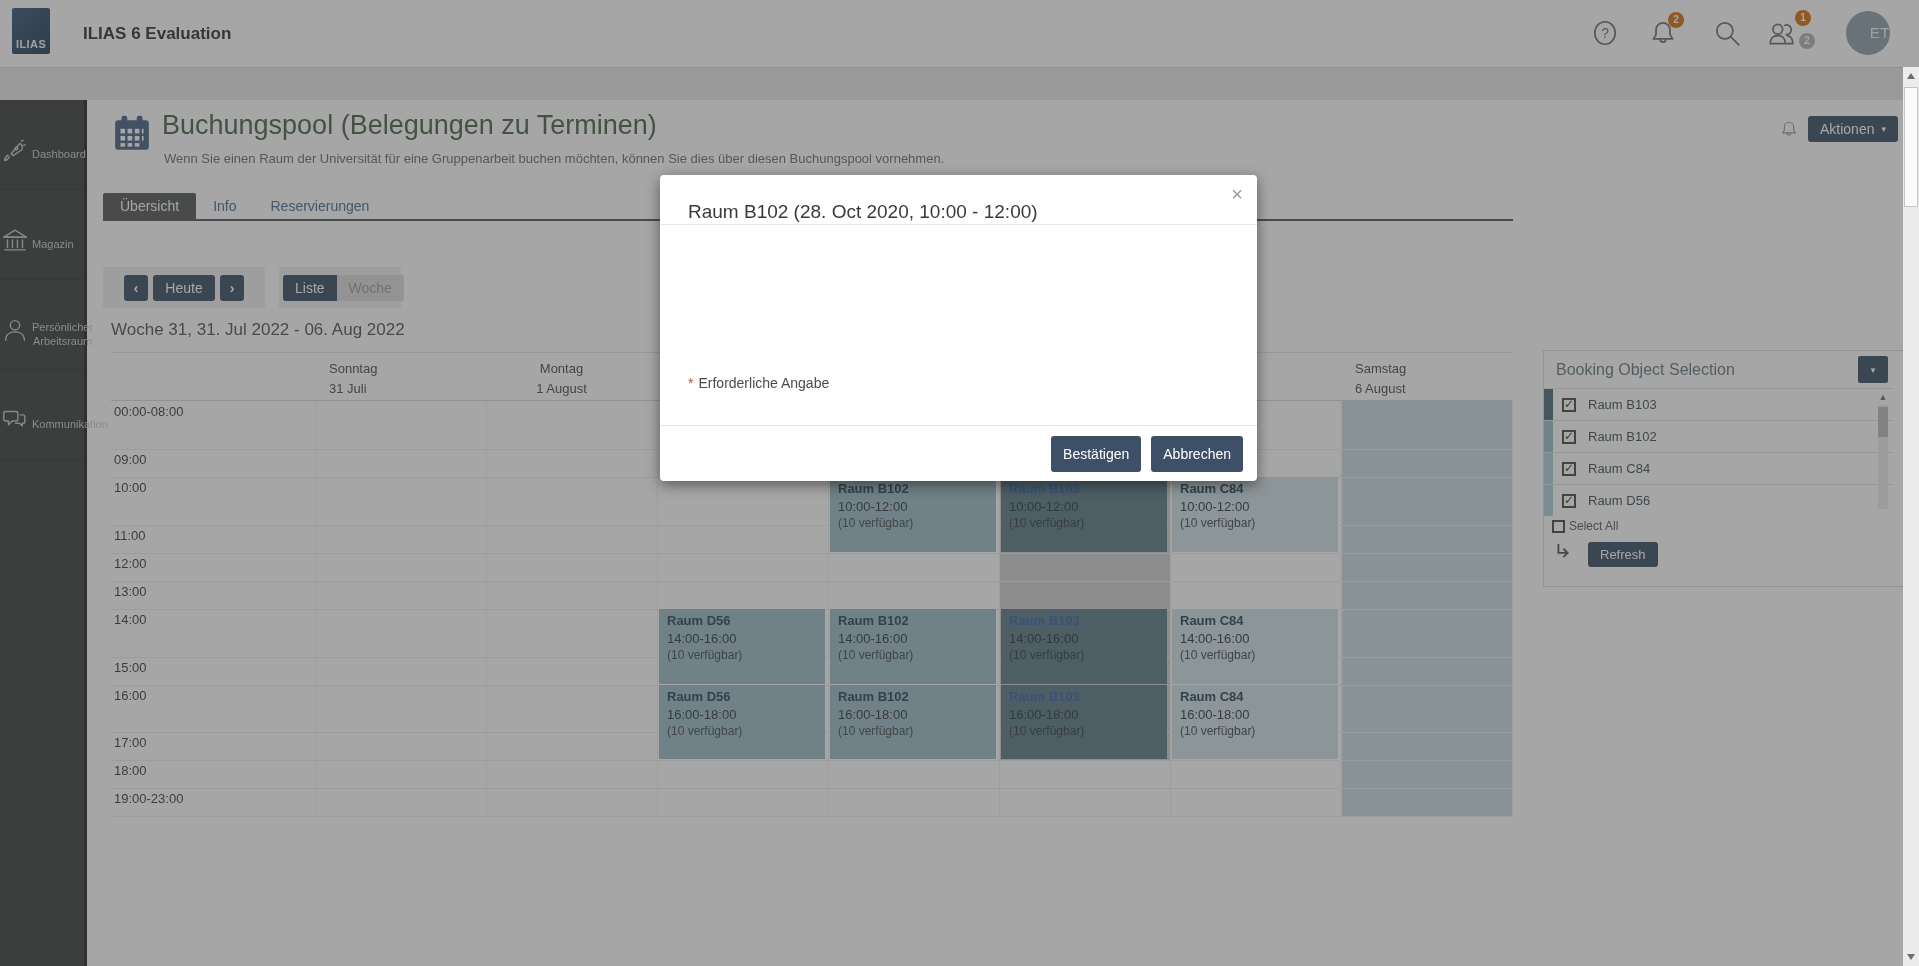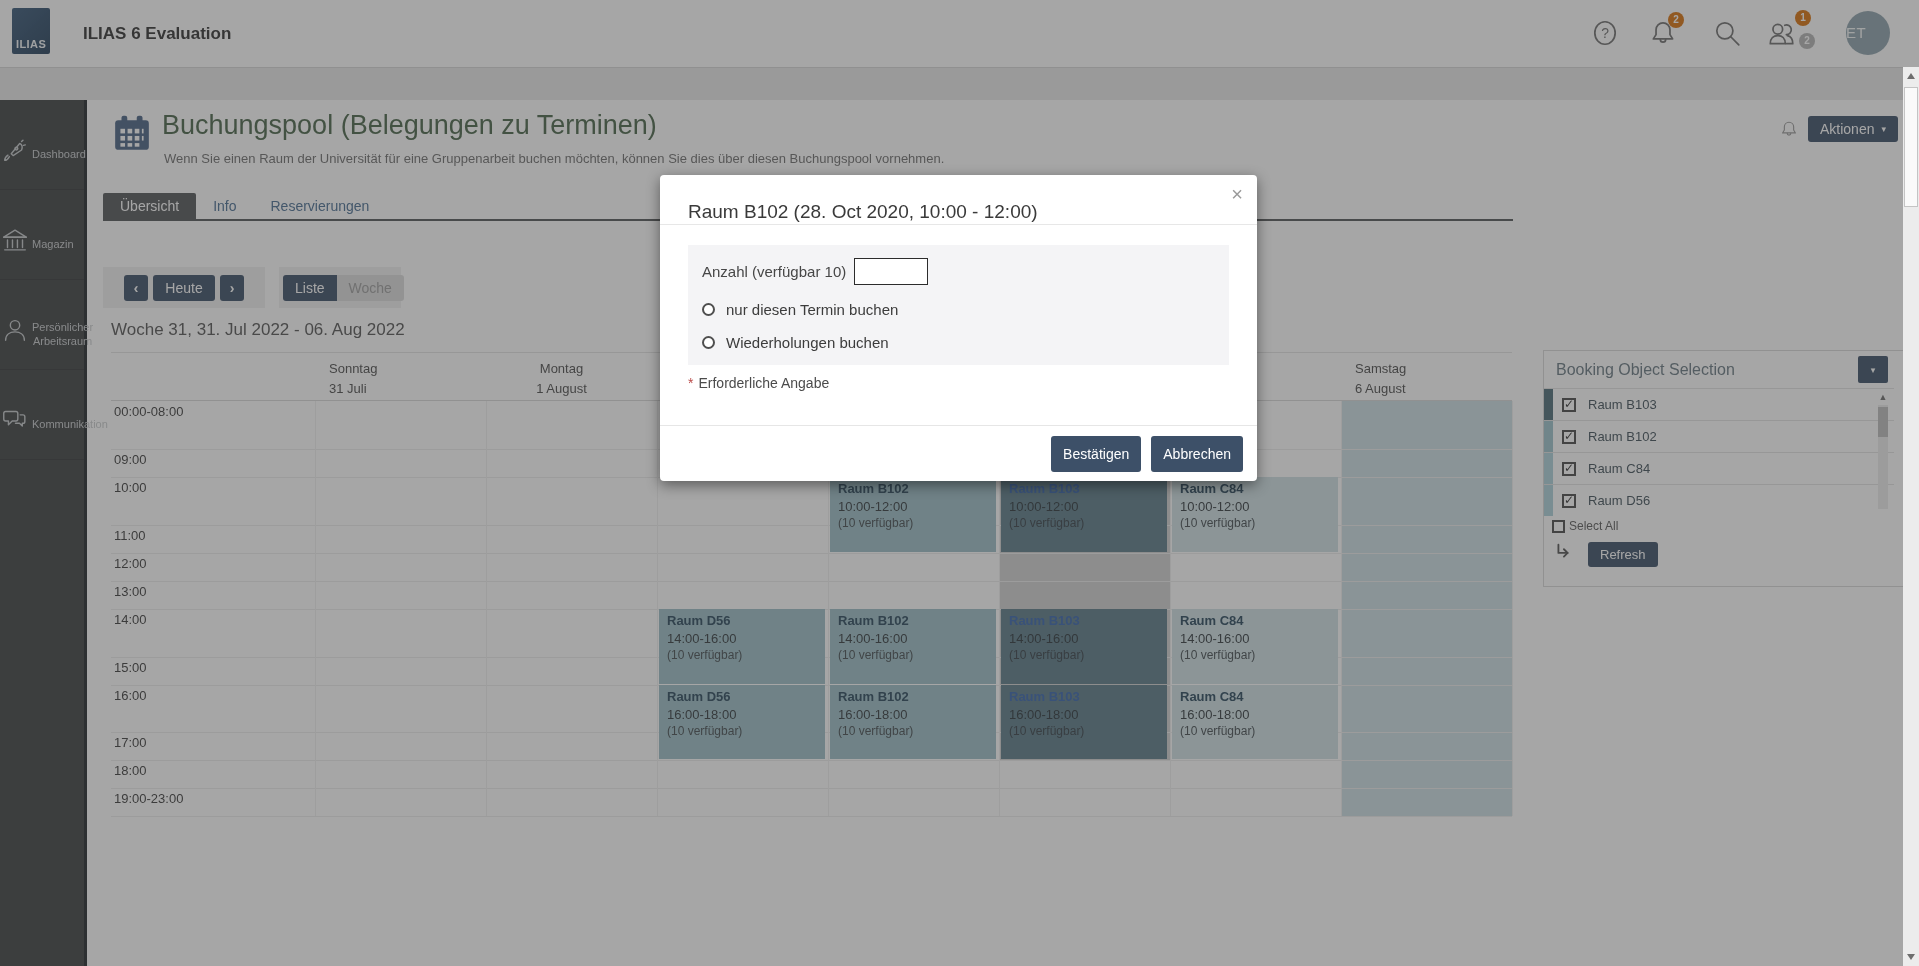--- a/index.html
+++ b/index.html
@@ -12,21 +12,21 @@
   #logo{left:12px;top:8px;width:38px;height:46px;background:linear-gradient(135deg,#3a5a7a,#27415c);border-radius:2px;}
   #logo span{position:absolute;left:4px;bottom:4px;color:#f2f5f7;font-size:11px;font-weight:bold;letter-spacing:.4px;}
   #app-title{left:83px;top:0;height:67px;line-height:67px;font-size:17px;font-weight:bold;color:#343434;}
   .glyphbtn{width:30px;height:30px;top:18px;color:#6f6f6f;}
   .glyphbtn svg{width:100%;height:100%;stroke:#6f6f6f;fill:none;stroke-width:1.6;stroke-linecap:round;stroke-linejoin:round;}
   .badge{position:absolute;min-width:16px;height:16px;border-radius:8px;color:#fff;font-size:10px;font-weight:bold;
          text-align:center;line-height:16px;padding:0 2px;box-sizing:border-box;}
   .badge.orange{background:#d9730f;}
   .badge.gray{background:#b5b5b5;}
   #avatar{left:1846px;top:11px;width:44px;height:44px;border-radius:50%;background:#8fa3ad;color:#f5f7f8;
-          font-size:15px;text-align:left;line-height:44px;letter-spacing:.5px;}
+          font-size:15px;text-align:right;line-height:44px;letter-spacing:.5px;}
 
   
   #sidebar{left:0;top:100px;width:87px;height:866px;background:#3f4243;border-right:3px solid #23282c;z-index:3;box-sizing:border-box;}
   .side-item{display:flex;align-items:center;justify-content:flex-start;padding-top:15px;
              height:90px;box-sizing:border-box;border-bottom:1px solid #353839;cursor:pointer;}
   .side-item svg{width:30px;height:30px;stroke:#c5c9cb;fill:none;stroke-width:1.5;stroke-linecap:round;stroke-linejoin:round;flex:none;}
   .side-item .lbl{margin-top:5px;font-size:11px;color:#c8cbcd;text-align:center;line-height:1.25;padding:0 2px;}
 
   
   #content-bg{left:87px;top:100px;width:1816px;height:866px;background:#ffffff;z-index:1;}
@@ -436,34 +436,20 @@
     </div>
   </div>
 
   <div id="backdrop" class="abs"></div>
 
   <div id="modal" class="abs">
     <div id="modal-header">
       <div id="modal-title">Raum B102 (28. Oct 2020, 10:00 - 12:00)</div>
       <div id="modal-close">×</div>
     </div>
-    <div id="modal-box">
-      <div id="amount-row">
-        <span id="amount-label">Anzahl (verfügbar 10)</span>
-        <input id="amount-input" value="" style="">
-      </div>
-      <div class="radio-row">
-        <div class="radio"></div>
-        <span class="radio-label">nur diesen Termin buchen</span>
-      </div>
-      <div class="radio-row">
-        <div class="radio"></div>
-        <span class="radio-label">Wiederholungen buchen</span>
-      </div>
-    </div>
     <div id="required-row">
       <span class="star">*</span><span>Erforderliche Angabe</span>
     </div>
     <div id="modal-footer">
       <button class="btn modalbtn">Bestätigen</button>
       <button class="btn modalbtn">Abbrechen</button>
     </div>
   </div>
 
   <div id="vscroll" class="abs">

